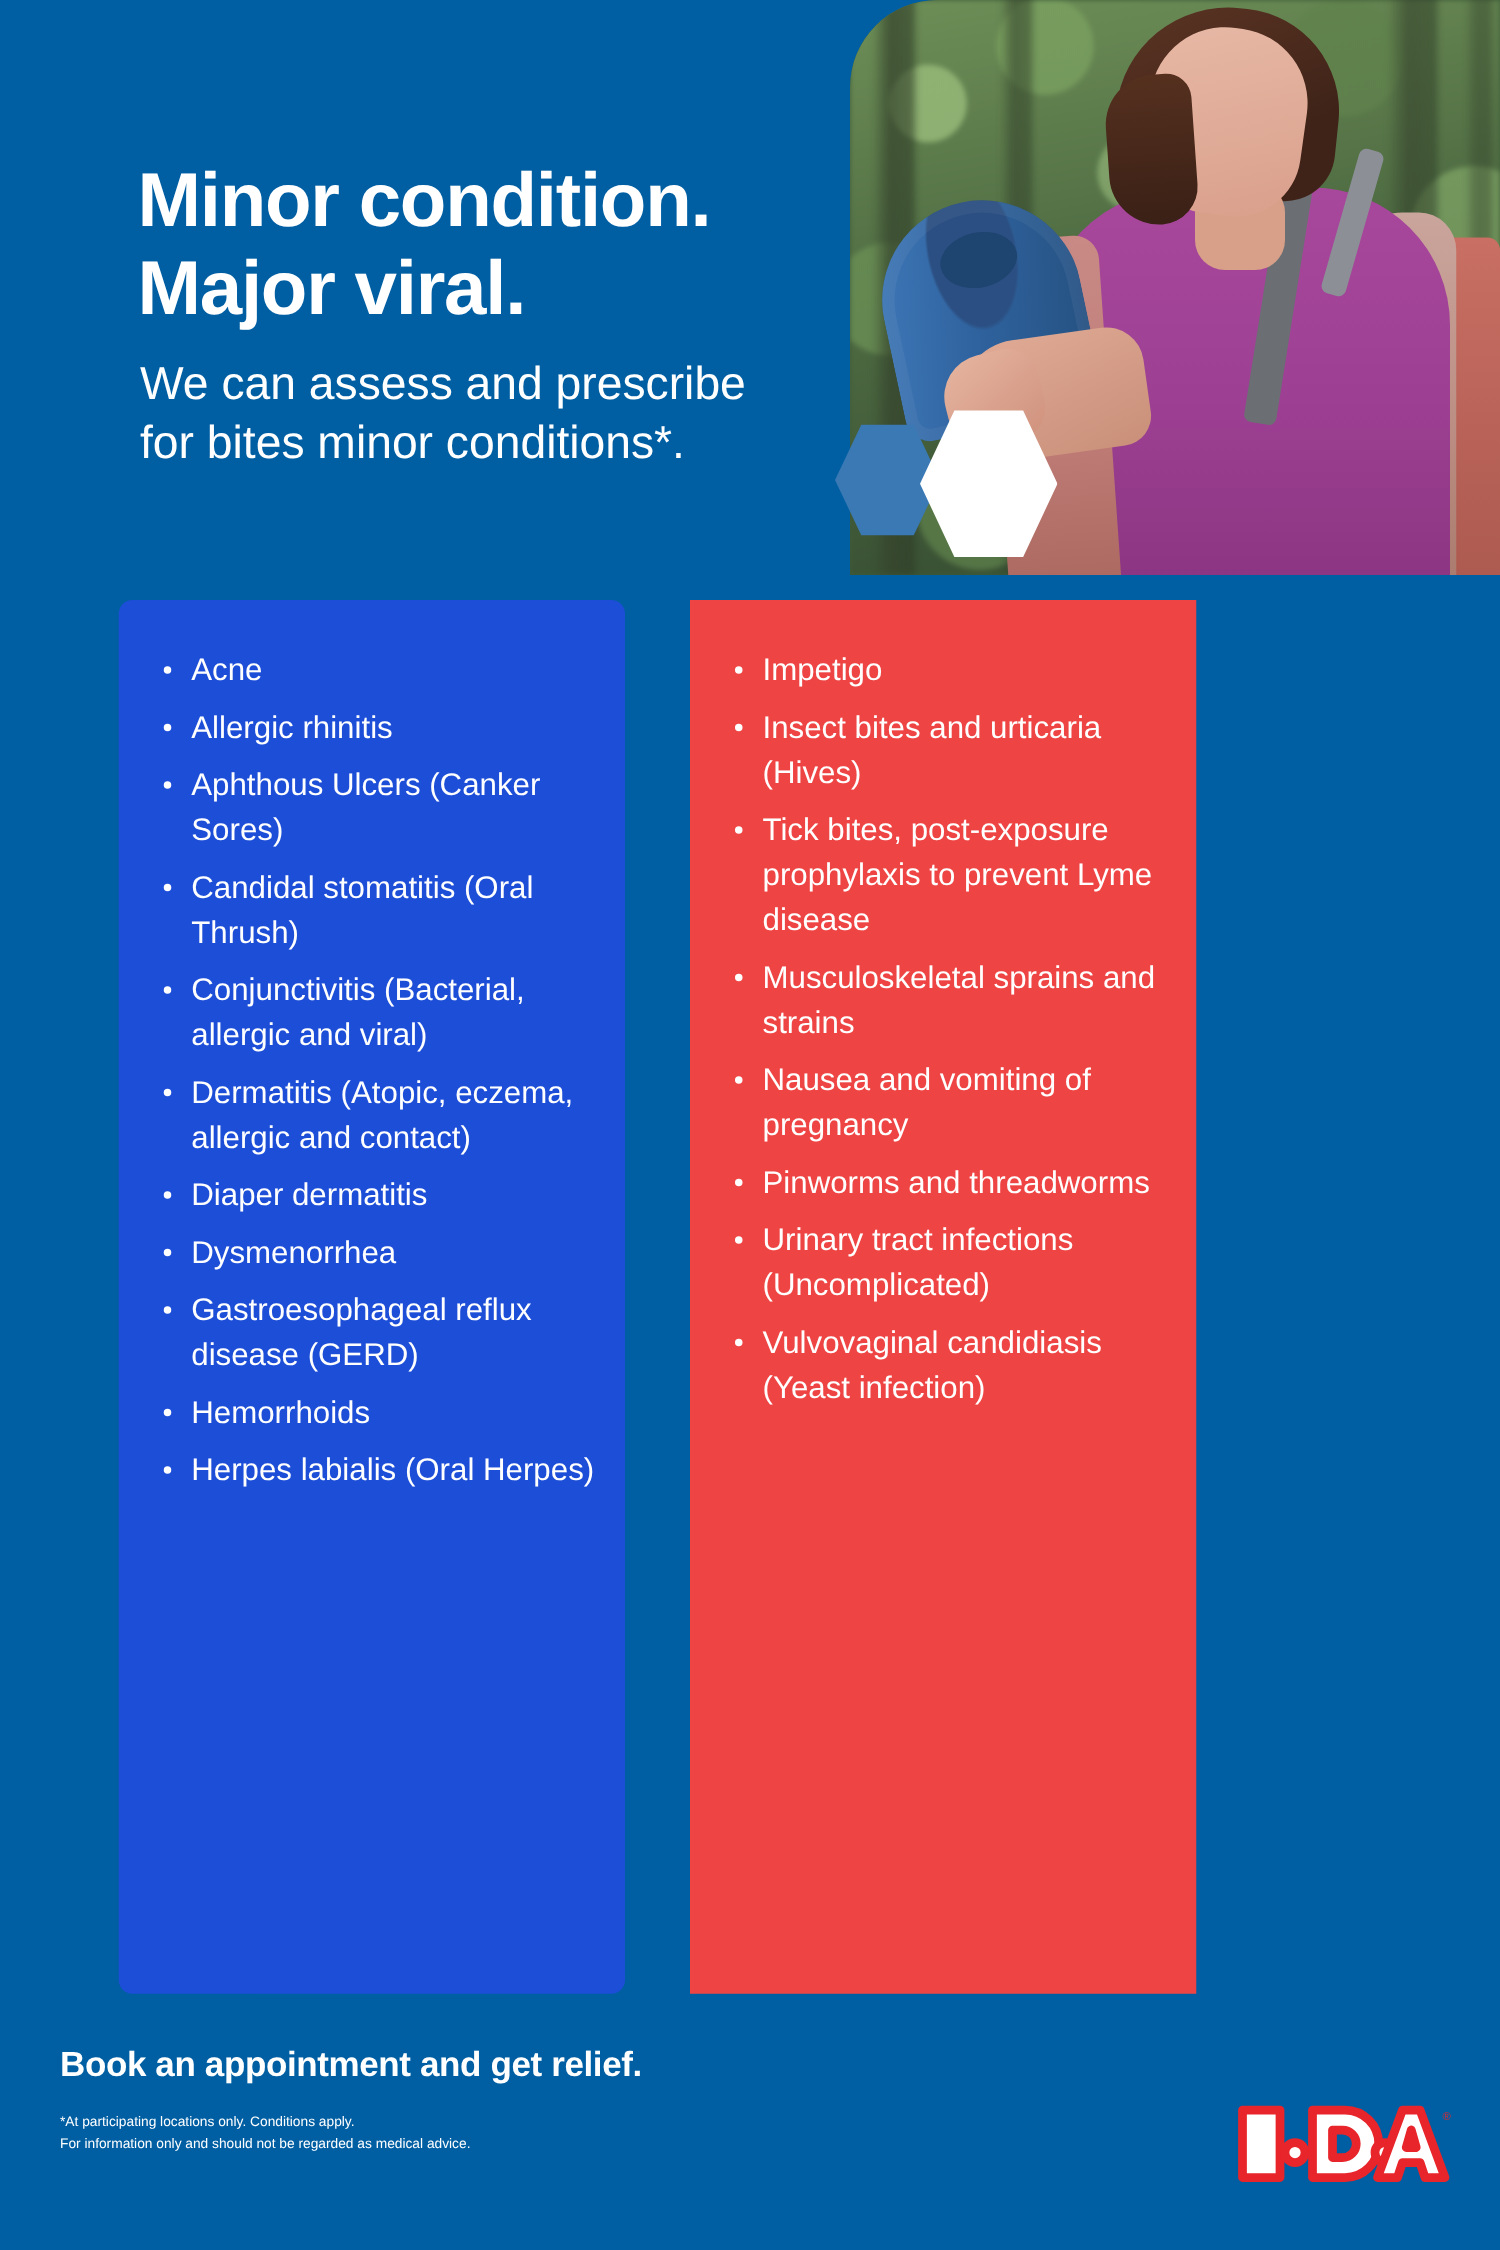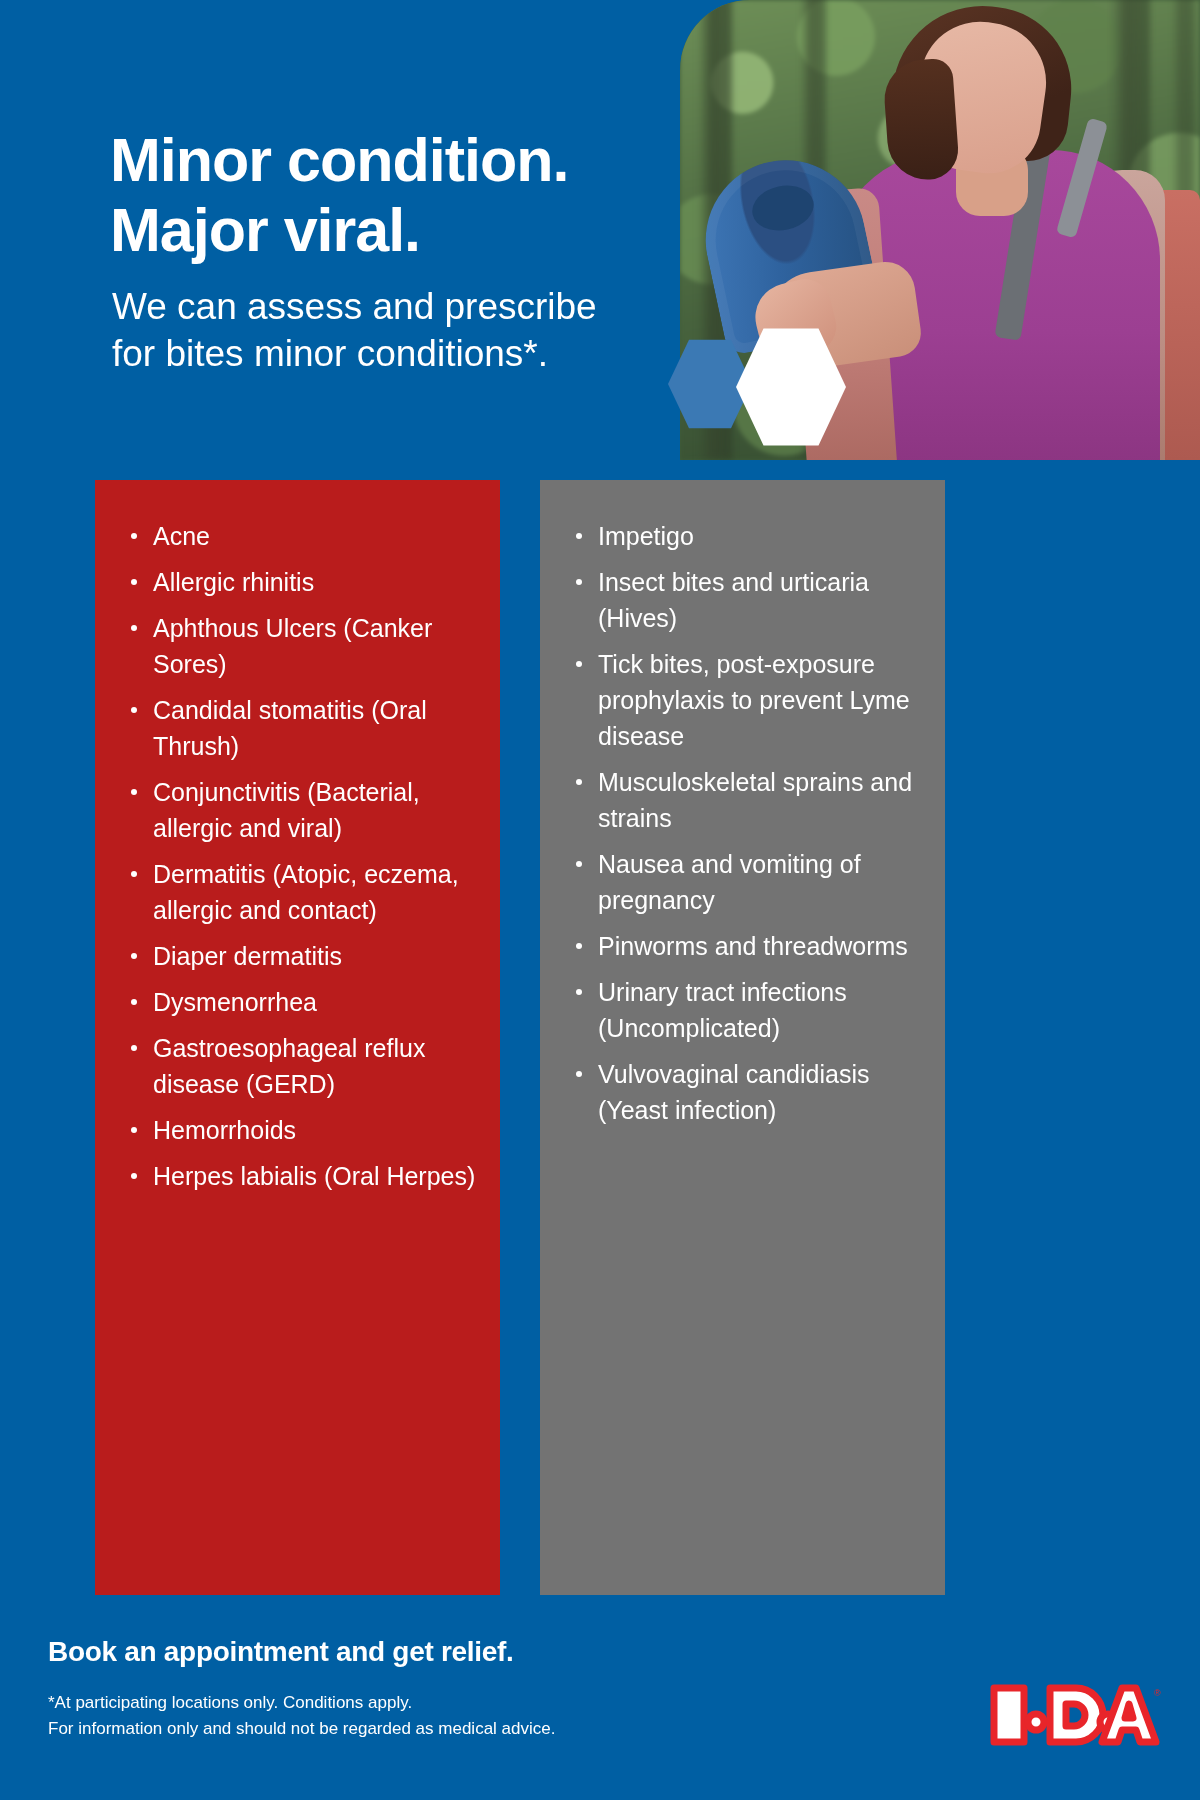--- a/index.html
+++ b/index.html
@@ -230,21 +230,21 @@
     left:48px; top:1636px;
     color:#ffffff;
     font-size:28px;
     font-weight:bold;
     letter-spacing:-.3px;
   }
   .disclaimer {
     position:absolute;
     left:48px; top:1690px;
     color:#ffffff;
-    font-size:17px;
+    font-size:11px;
     line-height:1.55;
     font-weight:normal;
   }
 
   
   .logo {
     position:absolute;
     right:38px; top:1674px;
     width:178px; height:82px;
   }
@@ -284,37 +284,37 @@
   <div class="headline">
     <div>Minor condition.</div>
     <div>Major viral.</div>
   </div>
 
   <div class="subhead">
     <div>We can assess and prescribe</div>
     <div>for bites minor conditions*.</div>
   </div>
 
-  <div class="panel panel-left" style="background: #b91c1c;">
+  <div class="panel panel-left" style="background: #1d4ed8; border-radius: 11px;">
     <ul class="cond-list" id="list-left">
         <li>Acne</li>
         <li>Allergic rhinitis</li>
         <li>Aphthous Ulcers (Canker Sores)</li>
         <li>Candidal stomatitis (Oral Thrush)</li>
         <li>Conjunctivitis (Bacterial, allergic and viral)</li>
         <li>Dermatitis (Atopic, eczema, allergic and contact)</li>
         <li>Diaper dermatitis</li>
         <li>Dysmenorrhea</li>
         <li>Gastroesophageal reflux disease (GERD)</li>
         <li>Hemorrhoids</li>
         <li>Herpes labialis (Oral Herpes)</li>
       </ul>
   </div>
 
-  <div class="panel panel-right" style="background: #737373;">
+  <div class="panel panel-right" style="background: #ef4444; margin-left: 12px;">
     <ul class="cond-list" id="list-right">
         <li>Impetigo</li>
         <li>Insect bites and urticaria (Hives)</li>
         <li>Tick bites, post-exposure prophylaxis to prevent Lyme disease</li>
         <li>Musculoskeletal sprains and strains</li>
         <li>Nausea and vomiting of pregnancy</li>
         <li>Pinworms and threadworms</li>
         <li>Urinary tract infections (Uncomplicated)</li>
         <li>Vulvovaginal candidiasis (Yeast infection)</li>
       </ul>

